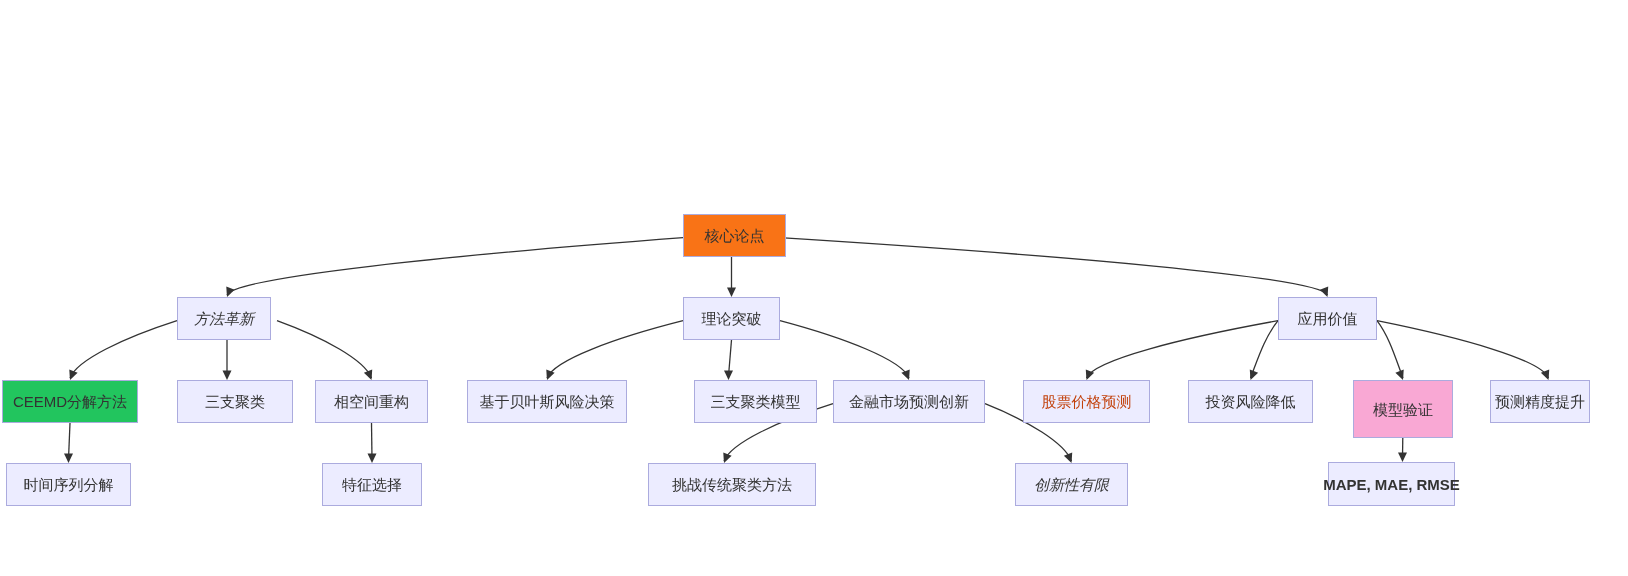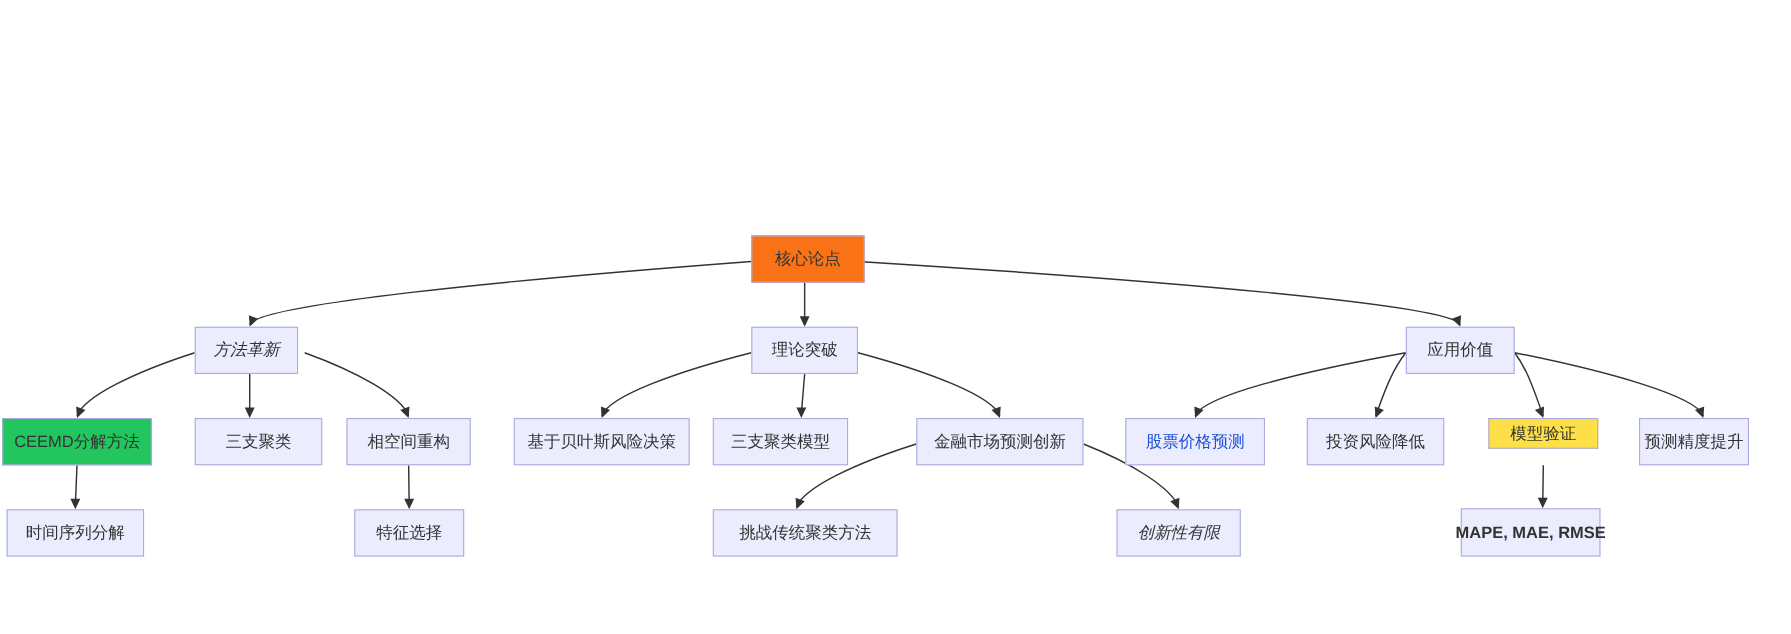--- a/index.html
+++ b/index.html
@@ -79,25 +79,25 @@
     </svg>
   <div id="node-layer">
       <div class="node" style="left: 683px; top: 214px; width: 103px; height: 43px; background: #f97316; border-color: rgb(171, 171, 222); color: rgb(51, 51, 51);">核心论点</div>
       <div class="node" style="left: 177px; top: 297px; width: 94px; height: 43px; background: rgb(236, 236, 255); border-color: rgb(171, 171, 222); color: rgb(51, 51, 51); font-style: italic;">方法革新</div>
       <div class="node" style="left: 683px; top: 297px; width: 97px; height: 43px; background: rgb(236, 236, 255); border-color: rgb(171, 171, 222); color: rgb(51, 51, 51);">理论突破</div>
       <div class="node" style="left: 1278px; top: 297px; width: 99px; height: 43px; background: rgb(236, 236, 255); border-color: rgb(171, 171, 222); color: rgb(51, 51, 51);">应用价值</div>
       <div class="node" style="left: 2px; top: 380px; width: 136px; height: 43px; background: #22c55e; border-color: rgb(171, 171, 222); color: rgb(51, 51, 51);">CEEMD分解方法</div>
       <div class="node" style="left: 177px; top: 380px; width: 116px; height: 43px; background: rgb(236, 236, 255); border-color: rgb(171, 171, 222); color: rgb(51, 51, 51);">三支聚类</div>
       <div class="node" style="left: 315px; top: 380px; width: 113px; height: 43px; background: rgb(236, 236, 255); border-color: rgb(171, 171, 222); color: rgb(51, 51, 51);">相空间重构</div>
       <div class="node" style="left: 467px; top: 380px; width: 160px; height: 43px; background: rgb(236, 236, 255); border-color: rgb(171, 171, 222); color: rgb(51, 51, 51);">基于贝叶斯风险决策</div>
-      <div class="node" style="left: 648px; top: 380px; width: 123px; height: 43px; background: rgb(236, 236, 255); border-color: rgb(171, 171, 222); color: rgb(51, 51, 51);">三支聚类模型</div>
+      <div class="node" style="left: 694px; top: 380px; width: 123px; height: 43px; background: rgb(236, 236, 255); border-color: rgb(171, 171, 222); color: rgb(51, 51, 51);">三支聚类模型</div>
       <div class="node" style="left: 833px; top: 380px; width: 152px; height: 43px; background: rgb(236, 236, 255); border-color: rgb(171, 171, 222); color: rgb(51, 51, 51);">金融市场预测创新</div>
-      <div class="node" style="left: 1023px; top: 380px; width: 127px; height: 43px; background: rgb(236, 236, 255); border-color: rgb(171, 171, 222); color: #1d4ed8;">股票价格预测</div>
+      <div class="node" style="left: 1023px; top: 380px; width: 127px; height: 43px; background: rgb(236, 236, 255); border-color: rgb(171, 171, 222); color: #c2410c;">股票价格预测</div>
       <div class="node" style="left: 1188px; top: 380px; width: 125px; height: 43px; background: rgb(236, 236, 255); border-color: rgb(171, 171, 222); color: rgb(51, 51, 51);">投资风险降低</div>
-      <div class="node" style="left: 1353px; top: 380px; width: 100px; height: 28px; background: #fde047; border-color: rgb(171, 171, 222); color: rgb(51, 51, 51);">模型验证</div>
+      <div class="node" style="left: 1353px; top: 380px; width: 100px; height: 58px; background: #f9a8d4; border-color: rgb(171, 171, 222); color: rgb(51, 51, 51);">模型验证</div>
       <div class="node" style="left: 1490px; top: 380px; width: 100px; height: 43px; background: rgb(236, 236, 255); border-color: rgb(171, 171, 222); color: rgb(51, 51, 51);">预测精度提升</div>
       <div class="node" style="left: 6px; top: 463px; width: 125px; height: 43px; background: rgb(236, 236, 255); border-color: rgb(171, 171, 222); color: rgb(51, 51, 51);">时间序列分解</div>
       <div class="node" style="left: 322px; top: 463px; width: 100px; height: 43px; background: rgb(236, 236, 255); border-color: rgb(171, 171, 222); color: rgb(51, 51, 51);">特征选择</div>
       <div class="node" style="left: 648px; top: 463px; width: 168px; height: 43px; background: rgb(236, 236, 255); border-color: rgb(171, 171, 222); color: rgb(51, 51, 51);">挑战传统聚类方法</div>
       <div class="node" style="left: 1015px; top: 463px; width: 113px; height: 43px; background: rgb(236, 236, 255); border-color: rgb(171, 171, 222); color: rgb(51, 51, 51); font-style: italic;">创新性有限</div>
       <div class="node" style="left: 1328px; top: 462px; width: 127px; height: 44px; background: rgb(236, 236, 255); border-color: rgb(171, 171, 222); color: rgb(51, 51, 51); font-weight: bold;">MAPE, MAE, RMSE</div>
     </div>
 </div>
 
 </body></html>

